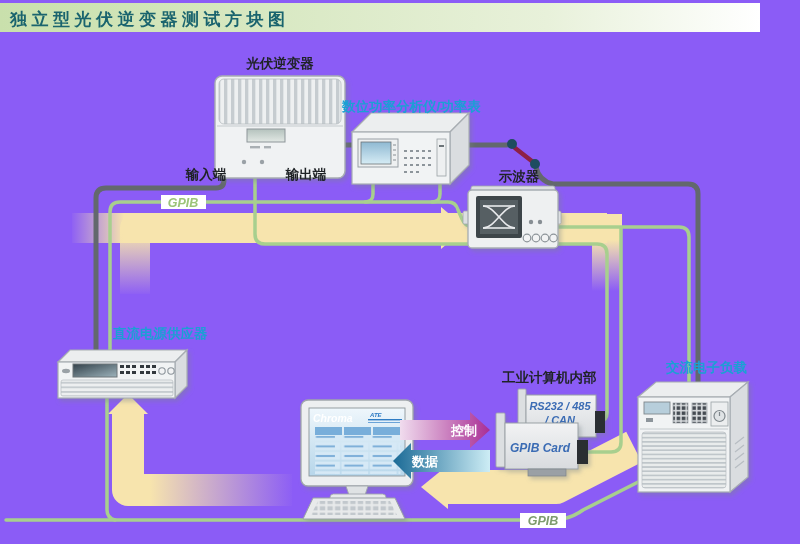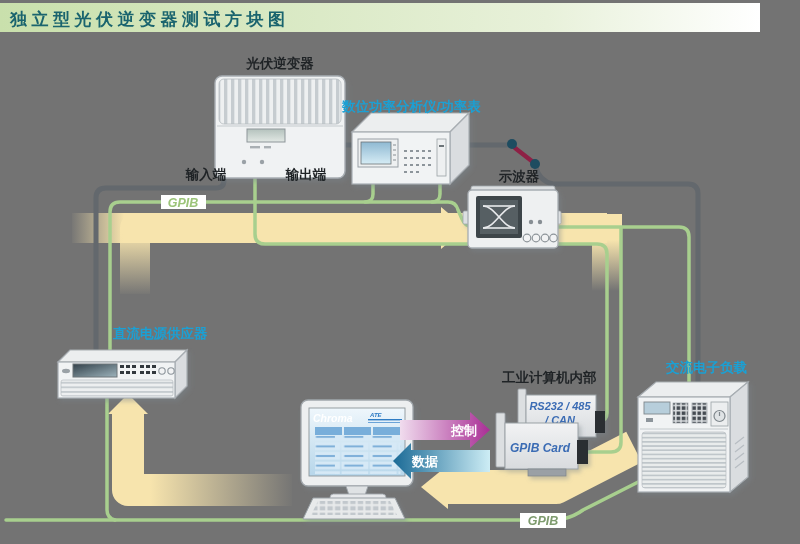--- a/index.html
+++ b/index.html
@@ -1,16 +1,16 @@
 <!DOCTYPE html>
 <html><head>
 <meta charset="utf-8">
 <style>
   html,body{margin:0;padding:0;background:#fff;}
-  #stage{position:relative;width:800px;height:544px;background:#737373;overflow:hidden;
+  #stage{position:relative;width:800px;height:544px;background:#8b5cf6;overflow:hidden;
          font-family:"Liberation Sans","DejaVu Sans",sans-serif;}
   svg{position:absolute;left:0;top:0;}
   text{font-family:"Liberation Sans","DejaVu Sans",sans-serif;}
   .t-title{font-size:17px;font-weight:700;letter-spacing:4.5px;}
   .t-black{font-size:13.5px;font-weight:700;fill:#1f2326;}
   .t-cyan{font-size:13.5px;font-weight:700;}
   .t-gpib{font-size:12.5px;font-weight:700;font-style:italic;}
   .t-card{font-size:11px;font-weight:700;font-style:italic;}
   .t-card2{font-size:12px;font-weight:700;font-style:italic;}
   .t-flow{font-size:13px;font-weight:700;fill:#ffffff;}

